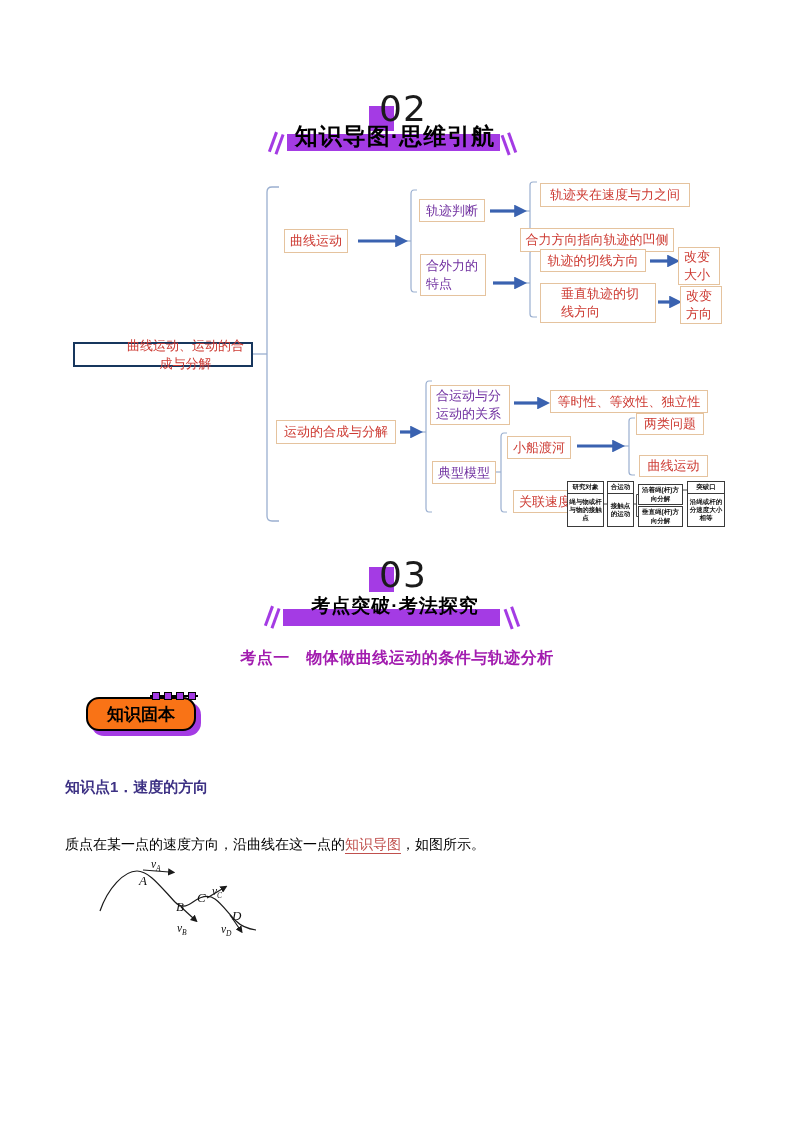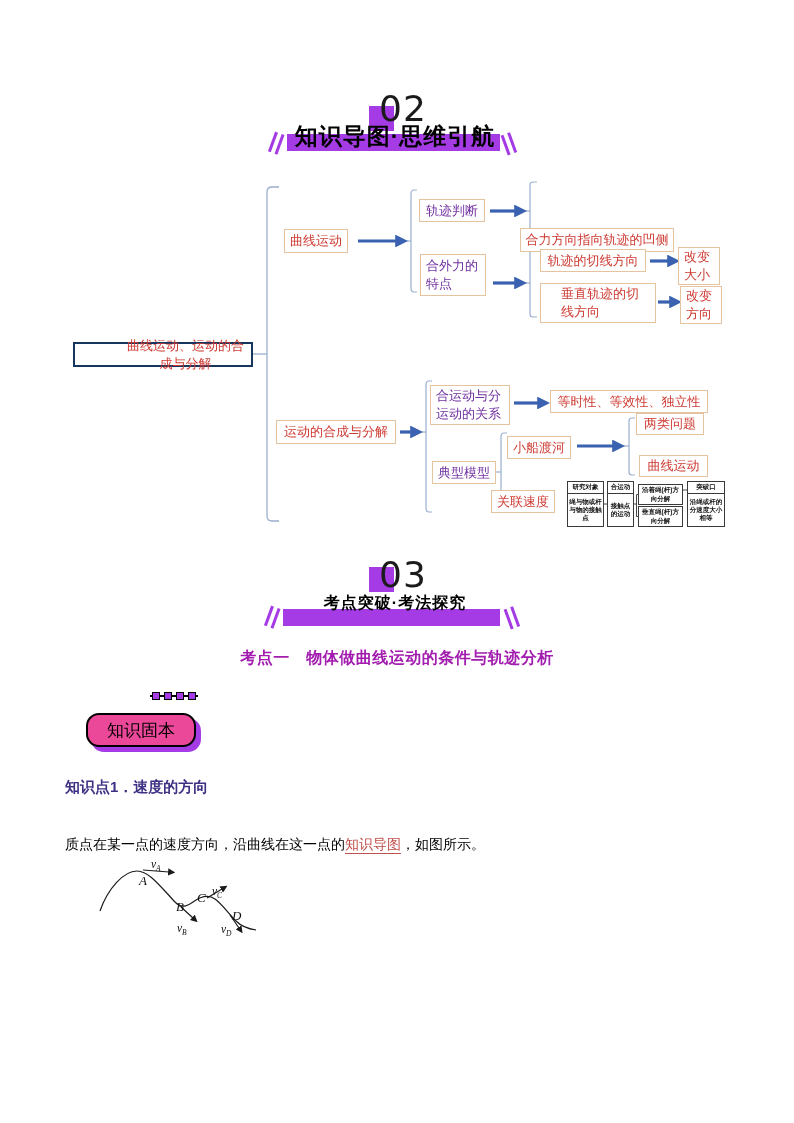--- a/index.html
+++ b/index.html
@@ -13,21 +13,21 @@
   .num-square { position:absolute; width:25px; height:25px; background:#A43BE4; }
   .big-num {
     position:absolute; font-size:36px; color:#1b1b1b;
     font-family:"DejaVu Sans", sans-serif; letter-spacing:1px; z-index:2;
   }
   .title-bar { position:absolute; height:17px; background:#A43BE4; z-index:1; }
   .band-title {
     position:absolute; z-index:2; text-align:center;
     font-size:23px; font-weight:bold; color:#000; letter-spacing:1px;
   }
-  .band-title.t03 { font-size:16px; }
+  .band-title.t03 { font-size:19px; }
   .dslash { position:absolute; z-index:2; width:18px; height:22px; }
   .dslash i { position:absolute; top:0; width:2.6px; height:21px; background:#A43BE4; }
   .dslash.lean-right { transform:rotate(20deg); }
   .dslash.lean-left  { transform:rotate(-20deg); }
   .dslash i:nth-child(1){ left:3px; } .dslash i:nth-child(2){ left:10px; }
 
   
   .node {
     position:absolute; background:#fff; border:1px solid #E5C39E;
     font-size:13px; line-height:1.35; display:flex; align-items:center;
@@ -50,24 +50,24 @@
 
   
   .kaodian {
     position:absolute; left:0; top:648px; width:794px; text-align:center;
     font-size:16px; font-weight:bold; color:#a21caf; letter-spacing:0.5px;
   }
 
   
   .badge {
     position:absolute; left:86px; top:697px; width:110px; height:34px;
-    background:#ec4899; border:2.5px solid #000; border-radius:13px;
+    background:#f97316; border:2.5px solid #000; border-radius:13px;
     box-shadow:5px 5px 0 0 #A43BE4;
     display:flex; align-items:center; justify-content:center;
-    font-size:17px; font-weight:normal; z-index:4;margin-top:16px;
+    font-size:17px; font-weight:bold; z-index:4;
   }
   .badge-squares { position:absolute; left:150px; top:691px; width:50px; height:12px; z-index:5; }
   .badge-squares .bline { position:absolute; left:0; top:4px; width:48px; height:2px; background:#000; }
   .badge-squares s {
     position:absolute; top:1px; width:8px; height:8px; background:#A43BE4;
     border:1.6px solid #000; display:block;
   }
 
   
   .kp-title { position:absolute; left:65px; top:778px; font-size:15px; font-weight:bold; color:#3D3184; }
@@ -170,34 +170,35 @@
       <i></i>
     </div>
   <div class="dslash lean-left" style="left:501px; top:133px;">
       <i></i>
       <i></i>
     </div>
 
   <div class="node root" style="left:73px; top:342px; width:180px; height:25px;">曲线运动、运动的合成与分解</div>
   <div class="node red" style="left:284px; top:229px; width:64px;  height:24px;">曲线运动</div>
   <div class="node purple" style="left:419px; top:199px; width:66px;  height:23px;">轨迹判断</div>
+  <div class="node red" style="left:540px; top:183px; width:150px; height:24px;">轨迹夹在速度与力之间</div>
   <div class="node red" style="left:520px; top:228px; width:154px; height:24px;">合力方向指向轨迹的凹侧</div>
   <div class="node purple wrap" style="left:420px; top:254px; width:66px; height:42px;">合外力的特点</div>
   <div class="node red" style="left:540px; top:249px; width:106px; height:23px;">轨迹的切线方向</div>
   <div class="node red wrap" style="left:678px; top:247px; width:42px; height:38px;">改变大小</div>
   <div class="node red wrap" style="left:540px; top:283px; width:116px; height:40px;padding-left:20px;">垂直轨迹的切线方向</div>
   <div class="node red wrap" style="left:680px; top:286px; width:42px; height:38px;">改变方向</div>
   <div class="node red" style="left:276px; top:420px; width:120px; height:24px;">运动的合成与分解</div>
   <div class="node purple wrap" style="left:430px; top:385px; width:80px; height:40px;">合运动与分运动的关系</div>
   <div class="node red" style="left:550px; top:390px; width:158px; height:23px;">等时性、等效性、独立性</div>
   <div class="node purple" style="left:432px; top:461px; width:64px;  height:23px;">典型模型</div>
   <div class="node red" style="left:507px; top:436px; width:64px;  height:23px;">小船渡河</div>
   <div class="node red" style="left:636px; top:413px; width:68px;  height:22px;">两类问题</div>
   <div class="node red" style="left:639px; top:455px; width:69px;  height:22px;">曲线运动</div>
-  <div class="node red" style="left:491px; top:490px; width:64px;  height:23px;">关联速度</div>
+  <div class="node red" style="left:513px; top:490px; width:64px;  height:23px;">关联速度</div>
 
   <div class="tcell" style="left:567px; top:481px; width:37px; height:13px;">研究对象</div>
   <div class="tcell" style="left:567px; top:493px; width:37px; height:34px;">绳与物或杆与物的接触点</div>
   <div class="tcell" style="left:607px; top:481px; width:27px; height:13px;">合运动</div>
   <div class="tcell" style="left:607px; top:493px; width:27px; height:34px;">接触点的运动</div>
   <div class="tcell" style="left:638px; top:484px; width:45px; height:21px;">沿着绳(杆)方向分解</div>
   <div class="tcell" style="left:638px; top:506px; width:45px; height:21px;">垂直绳(杆)方向分解</div>
   <div class="tcell" style="left:687px; top:481px; width:38px; height:13px;">突破口</div>
   <div class="tcell" style="left:687px; top:493px; width:38px; height:34px;">沿绳或杆的分速度大小相等</div>
 

